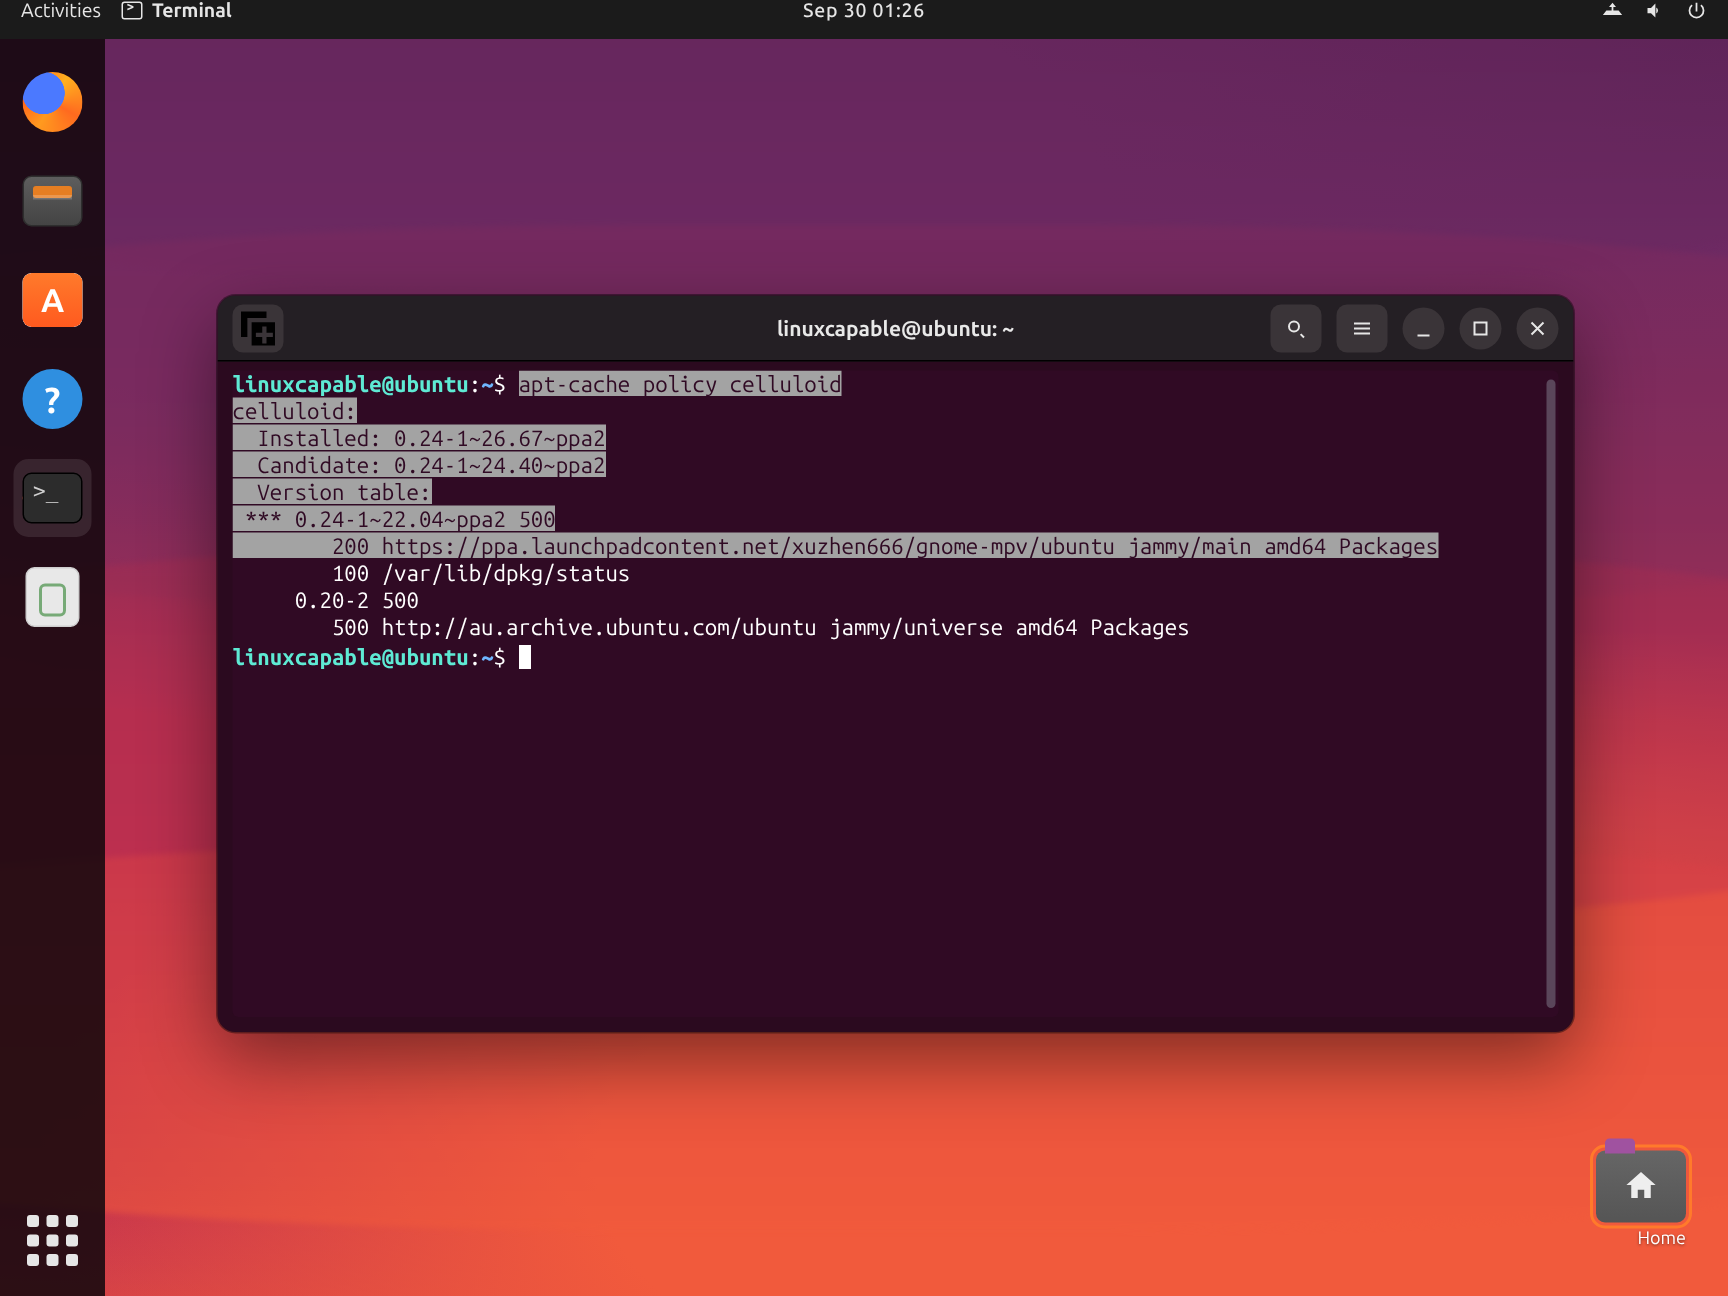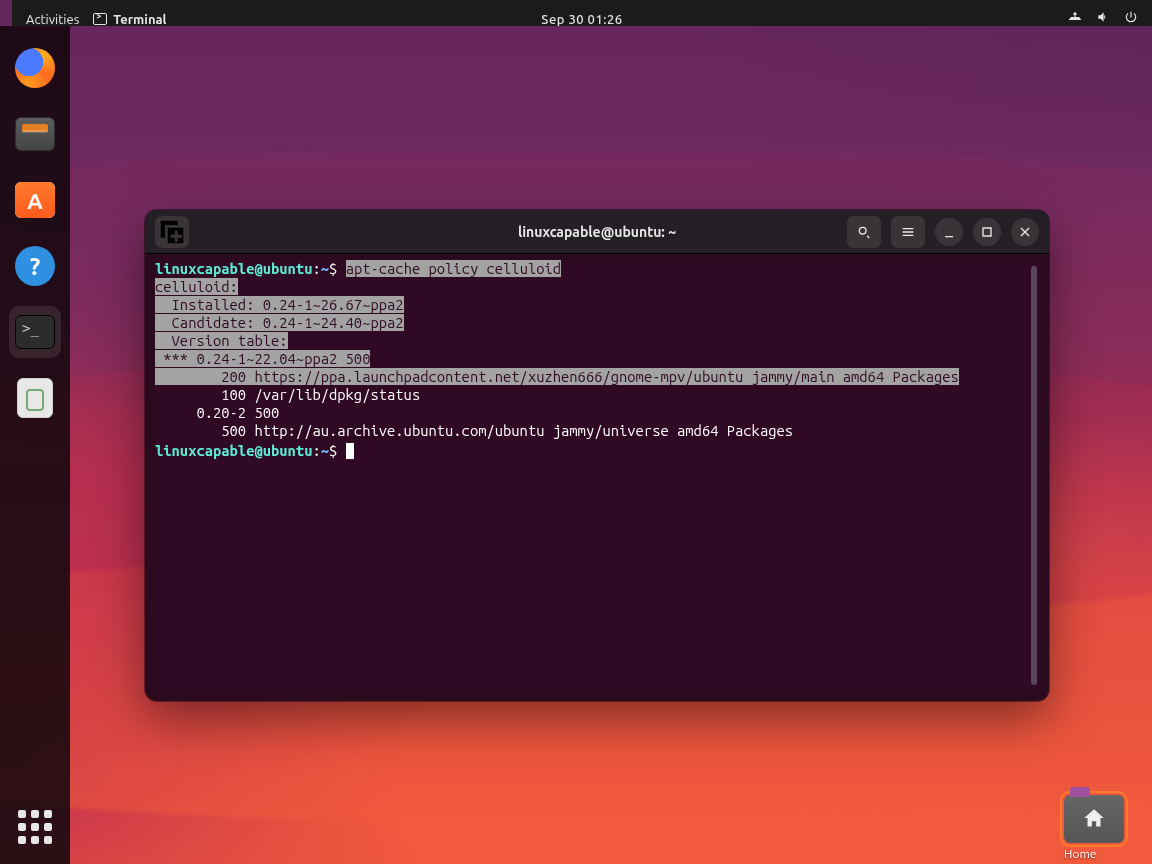--- a/index.html
+++ b/index.html
@@ -17,22 +17,22 @@
 
   
   .wave { position:absolute; left:0; right:0; height:260px; border-radius:50%/60%; filter:blur(2px); opacity:.55; }
   .wave.w1 { top:-60px;  background:linear-gradient(180deg,#5b2254,#6e2a63); transform:scaleX(1.3); }
   .wave.w2 { top:150px;  background:linear-gradient(180deg,#7a2a5e,#8e2d59); transform:scaleX(1.6); }
   .wave.w3 { top:360px;  background:linear-gradient(180deg,#a02d52,#c0304f); transform:scaleX(1.5); }
   .wave.w4 { top:560px;  background:linear-gradient(180deg,#d63f47,#f15a3c); transform:scaleX(1.7); }
 
   
   .topbar {
-    position: absolute; top: 0; left: 12px; right: 0; height: 26px;
-    background: #1b1b1b; color: #e6e6e6; display: flex; align-items: flex-end;
+    position: absolute; top: 0; left: 0; right: 0; height: 26px;
+    background: #1b1b1b; color: #e6e6e6; display: flex; align-items: flex-start;
     font-size: 13px; z-index: 50;
   }
   .topbar .left { display:flex; align-items:center; gap:14px; padding-left:14px; }
   .topbar .center { position:absolute; left:50%; transform:translateX(-50%); font-weight:500; letter-spacing:.5px; }
   .topbar .right { margin-left:auto; display:flex; align-items:center; gap:14px; padding-right:14px; }
   .topbar .app { display:flex; align-items:center; gap:6px; font-weight:600; }
   .topbar svg { width:14px; height:14px; fill:#e6e6e6; }
   .mini-term { width:14px;height:12px;border:1.5px solid #e6e6e6;border-radius:2px;position:relative; }
   .mini-term::after{content:">";position:absolute;left:2px;top:-3px;font-size:9px;color:#e6e6e6;}
 
@@ -57,29 +57,29 @@
   .ico-soft{width:40px;height:36px;border-radius:6px;background:#fff;position:relative;overflow:hidden;}
   .ico-soft::before{content:"";position:absolute;inset:0;border-radius:6px;background:linear-gradient(#ff7a2b,#ff5a1f);} 
   .ico-soft::after{content:"A";position:absolute;inset:0;display:flex;align-items:center;justify-content:center;color:#fff;font-weight:700;font-size:22px;}
   .ico-help{width:40px;height:40px;border-radius:50%;background:#2f8fe0;display:flex;align-items:center;justify-content:center;color:#fff;font-weight:700;font-size:24px;}
   .ico-term{width:40px;height:34px;border-radius:6px;background:#2c2c2c;border:1px solid #000;position:relative;}
   .ico-term::before{content:">_";position:absolute;left:6px;top:4px;color:#cfcfcf;font-size:14px;font-family:monospace;}
   .ico-trash{width:36px;height:40px;border-radius:6px;background:#e8e8e8;border:1px solid #cfcfcf;position:relative;}
   .ico-trash::after{content:"";position:absolute;left:8px;right:8px;top:10px;bottom:6px;border:2px solid #7a7;border-radius:4px;}
 
   
-  .home-icon{position:absolute;right:28px;bottom:4px;display:flex;flex-direction:column;align-items:flex-start;gap:4px;z-index:30;}
+  .home-icon{position:absolute;right:28px;bottom:32px;display:flex;flex-direction:column;align-items:flex-end;gap:4px;z-index:30;}
   .home-icon .folder{width:60px;height:48px;border-radius:6px;background:linear-gradient(#666,#555);position:relative;outline:2px solid #ff7a2b;outline-offset:2px;}
   .home-icon .folder::before{content:"";position:absolute;left:6px;top:-8px;width:20px;height:10px;background:#a052a0;border-radius:3px 3px 0 0;}
   .home-icon .folder svg{position:absolute;inset:0;margin:auto;width:26px;height:26px;fill:#eee;}
   .home-icon .lbl{color:#fff;font-size:12px;text-shadow:0 1px 2px #0008;}
 
   
   .window{
-    position:absolute; left:145px; top:210px; width:904px; height:491px;
+    position:absolute; left:145px; top:197px; width:904px; height:491px;
     background:#2b0a1f; 
     border-radius:12px; box-shadow:0 18px 50px rgba(0,0,0,.45), 0 0 0 1px #0006; z-index:45;
     overflow:hidden;
   }
   .titlebar{height:44px;background:#241f24;border-bottom:1px solid #000;
     display:flex;align-items:center;gap:10px;padding:0 10px;color:#e8e8e8;}
   .titlebar .title{position:absolute;left:50%;transform:translateX(-50%);font-weight:600;font-size:14px;}
   .tbtn{width:34px;height:32px;border-radius:7px;background:#3a3438;display:flex;align-items:center;justify-content:center;}
   .tbtn.round{width:28px;height:28px;border-radius:50%;background:#3a3438;}
   .tbtn svg{width:16px;height:16px;fill:#e6e6e6;}

